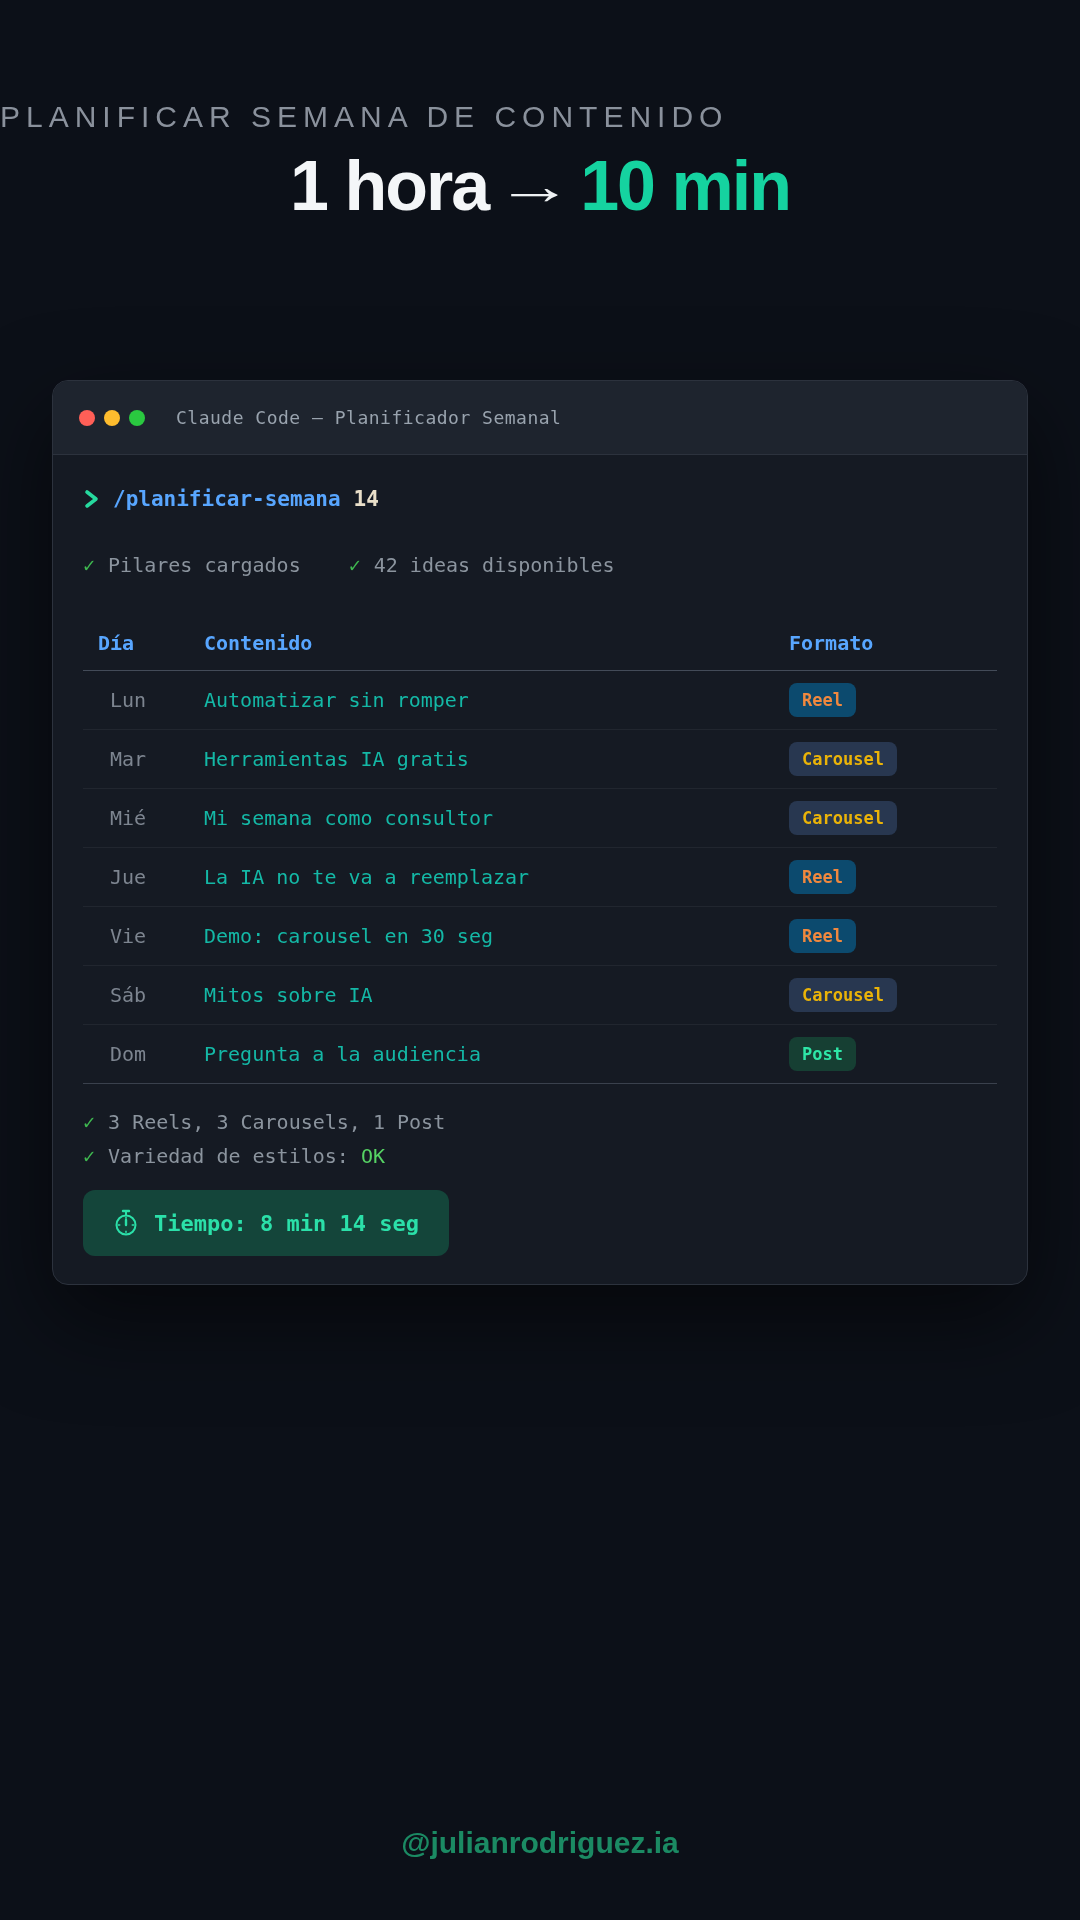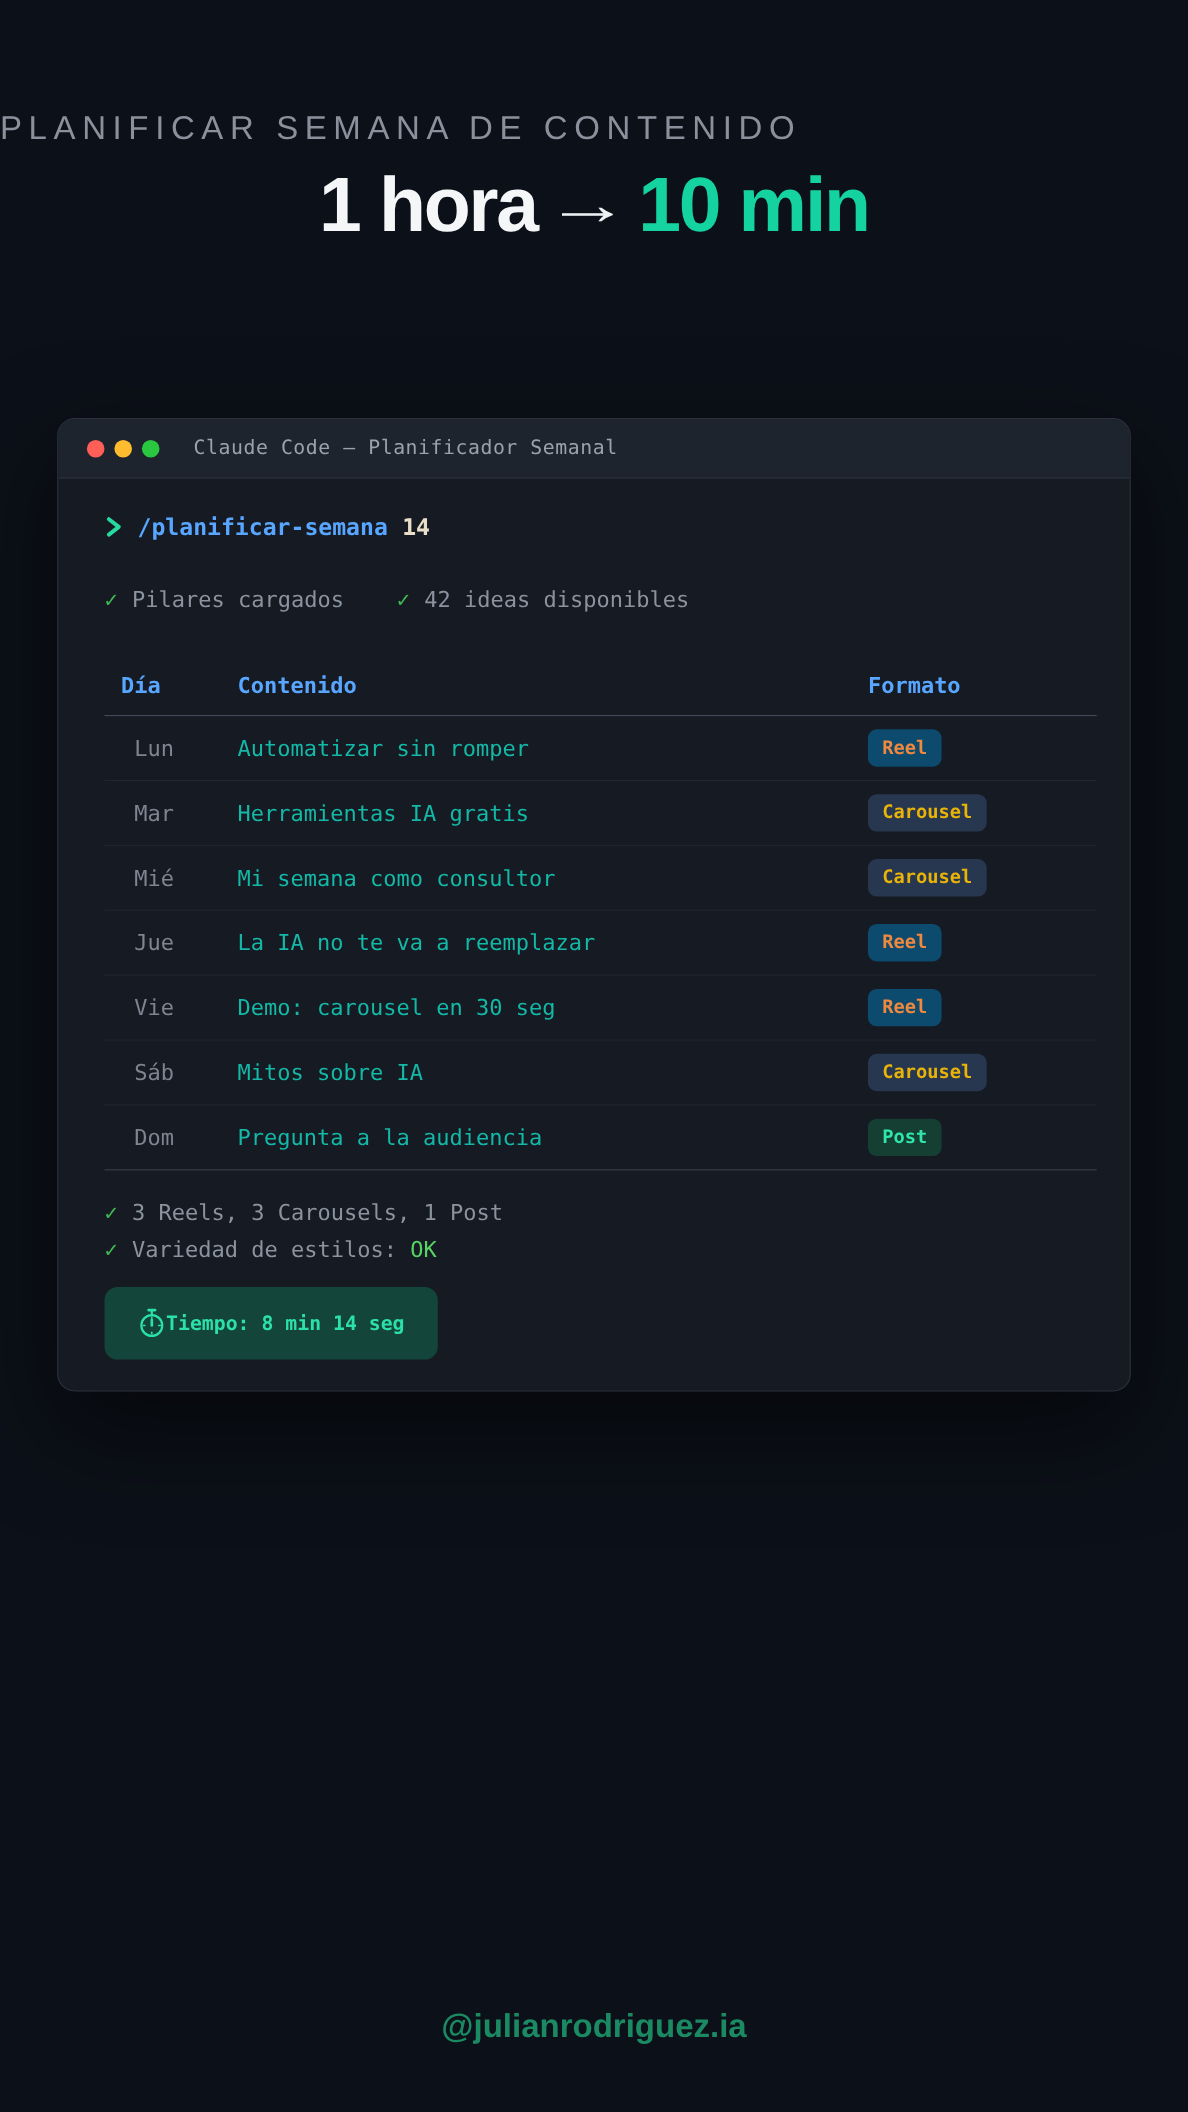--- a/index.html
+++ b/index.html
@@ -37,37 +37,37 @@
   
   .terminal {
     position:absolute; left:52px; top:380px; width:976px;
     background:#151a23;
     border:1px solid #2c323d;
     border-radius:16px;
     box-shadow:0 34px 90px rgba(0,0,0,0.55);
     overflow:hidden;
   }
   .titlebar {
-    height:54px; background:#1e242e;
+    height:74px; background:#1e242e;
     border-bottom:1px solid #2c323d;
     display:flex; align-items:center;
     padding:0 26px;
   }
   .dot { width:16px; height:16px; border-radius:50%; margin-right:9px; }
   .dot-red    { background:#ff5f57; }
   .dot-yellow { background:#febc2e; }
   .dot-green  { background:#2ac840; }
   .window-title {
     margin-left:22px;
     font-family:"DejaVu Sans Mono", monospace;
     font-size:18px; color:#99a3ae; letter-spacing:0.5px;
   }
 
   .term-body {
-    padding:32px 30px 28px 42px;
+    padding:32px 30px 28px 30px;
     font-family:"DejaVu Sans Mono", monospace;
   }
 
   .cmd-line { display:flex; align-items:center; font-size:21px; font-weight:bold; }
   .prompt-icon { display:inline-flex; margin-right:13px; }
   .cmd-name { color:#58a6ff; }
   .cmd-arg  { color:#e9dfc9; margin-left:13px; }
 
   .status-line {
     margin-top:42px;
@@ -110,24 +110,24 @@
   .summary {
     margin-top:26px;
     display:flex; flex-direction:column; gap:10px;
     font-size:20px; color:#8b949e;
   }
   .sum-line { display:flex; gap:13px; }
   .hl { color:#56d364; }
 
   .timer-pill {
     margin-top:22px;
-    display:inline-flex; align-items:center; 
+    display:inline-flex; align-items:center; gap:15px;
     height:66px; padding:0 30px;
     background:#14453a; border-radius:12px;
-    color:#2be0a9; font-size:18px; font-weight:bold;
+    color:#2be0a9; font-size:22px; font-weight:bold;
   }
   .stopwatch-icon { display:inline-flex; }
 
   
   .footer-handle {
     position:absolute; top:1826px; left:0; width:100%;
     text-align:center;
     font-size:30px; font-weight:bold;
     color:#1b8a63;
   }

